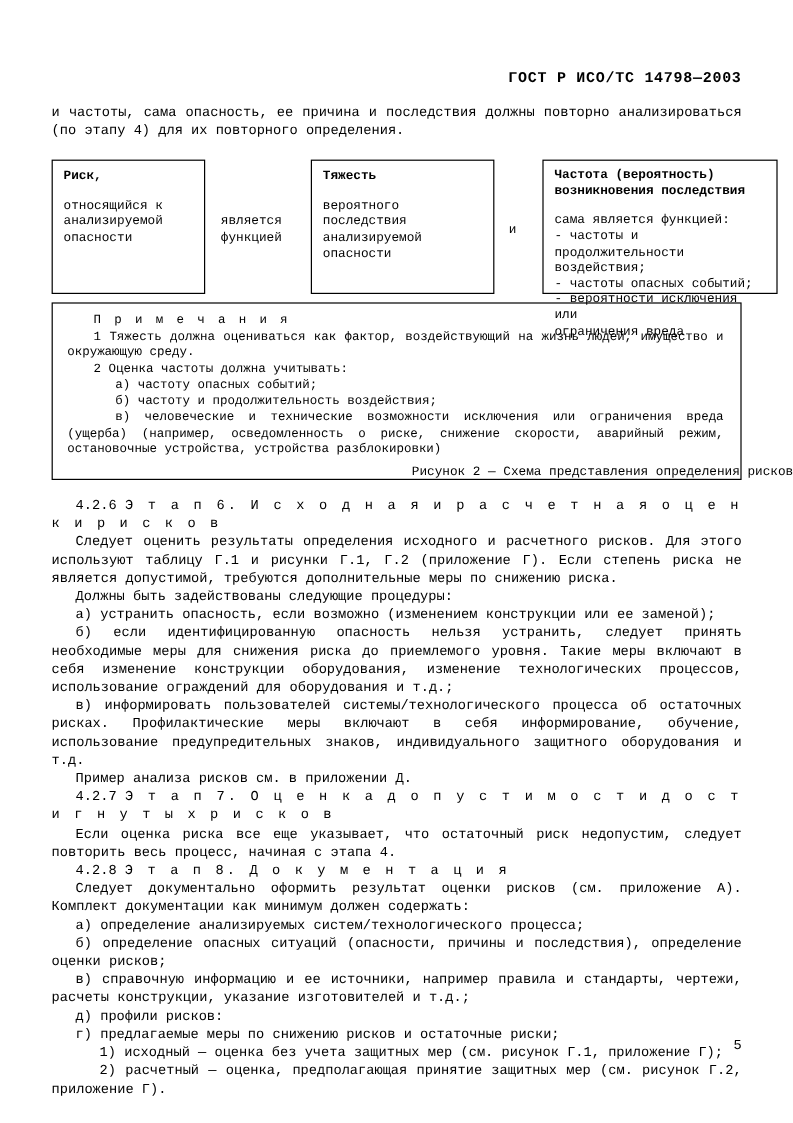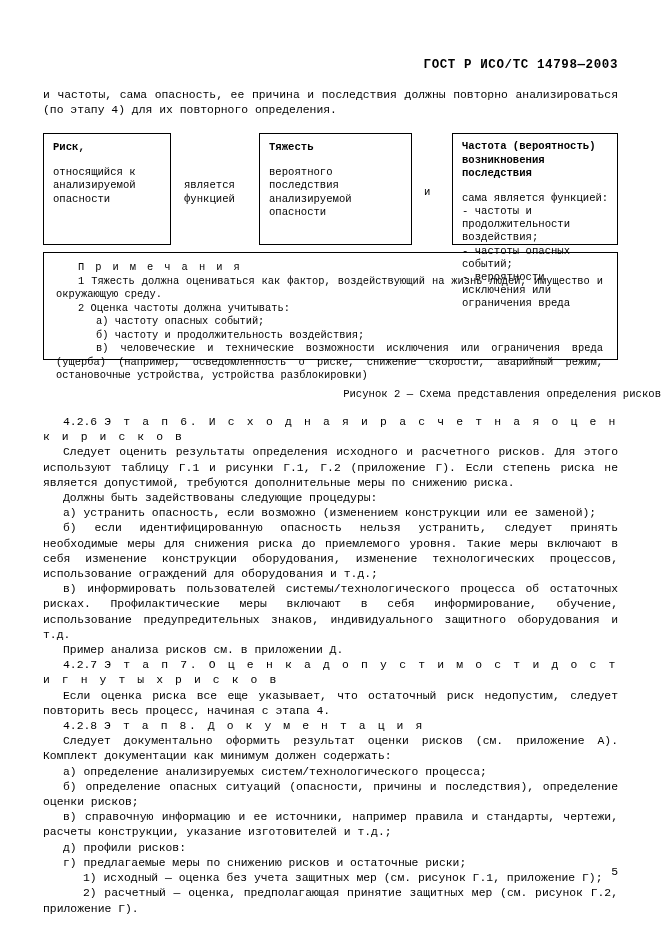--- a/index.html
+++ b/index.html
@@ -85,39 +85,39 @@
   }
   .dia-box .title {
     font-weight: bold;
     display: block;
     margin-bottom: 11px;
   }
   .dia-box .title.tight { margin-bottom: 0; }
   .dia-box .line { display: block; }
   .box1 { left: 0;     width: 128px; }
   .box2 { left: 216px; width: 153px; }
-  .box3 { left: 409px; width: 166px; }
+  .box3 { left: 409px; width: 196px; }
   .box3 { padding-top: 6px; }
   .box3 .line { line-height: 13.2px; }
 
   .connector {
     position: absolute;
     font-size: 10.6px;
     line-height: 13.6px;
   }
   .conn1 { left: 141px; top: 46px; width: 70px; }
   .conn2 { left: 381px; top: 53px; width: 22px; }
 
   
   .notes {
     position: absolute;
     left: 43px;
     top: 252px;
     width: 575px;
-    height: 108px;
+    height: 148px;
     border: 1.2px solid #000;
     box-sizing: border-box;
     padding: 8px 14px 0 12px;
   }
   .notes p {
     font-size: 10.4px;
     line-height: 13.5px;
     text-align: justify;
   }
   .notes .note-title {

